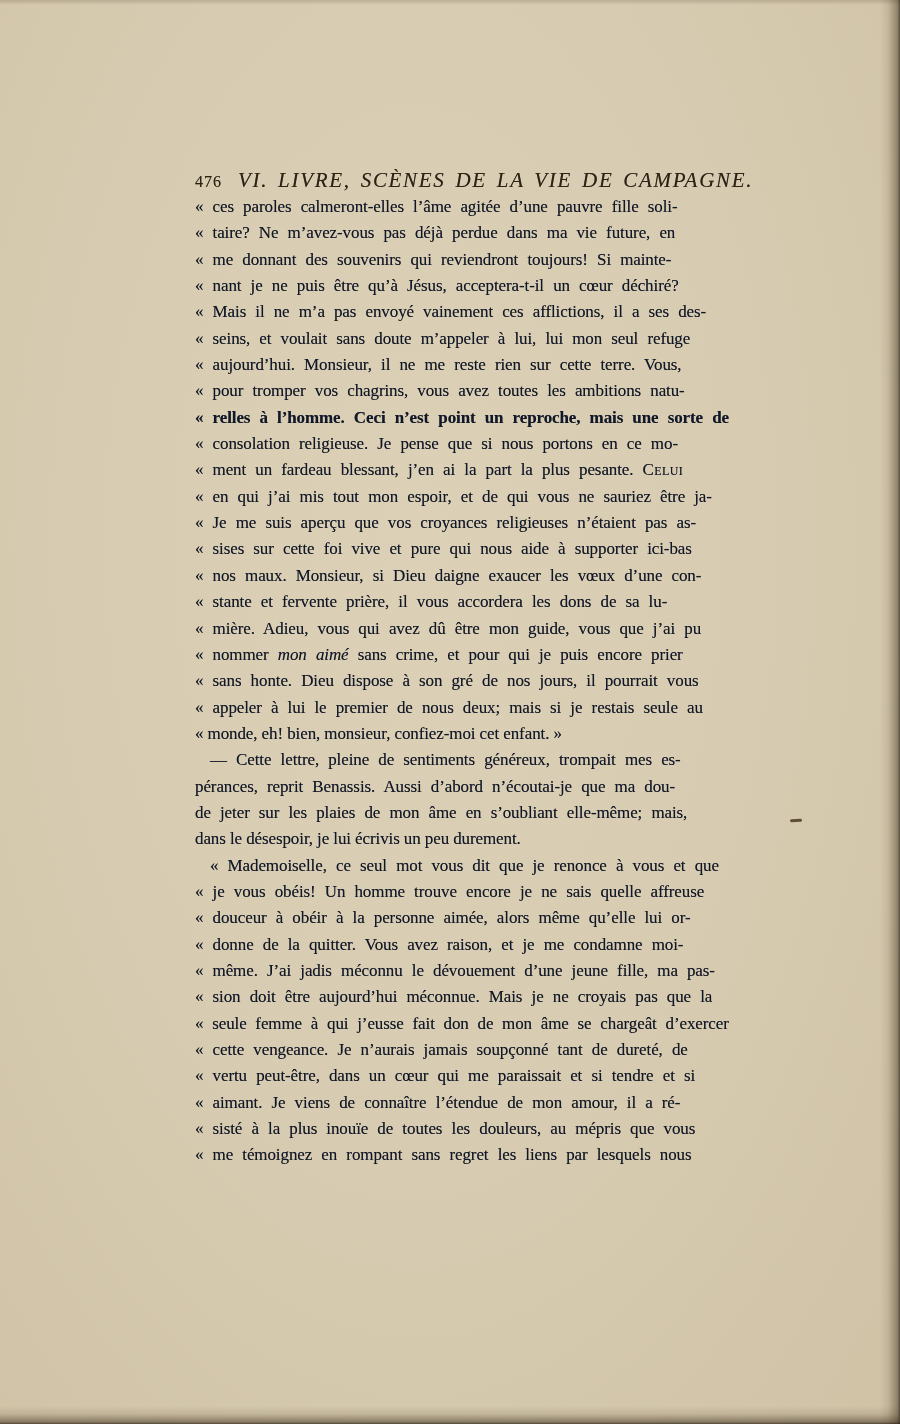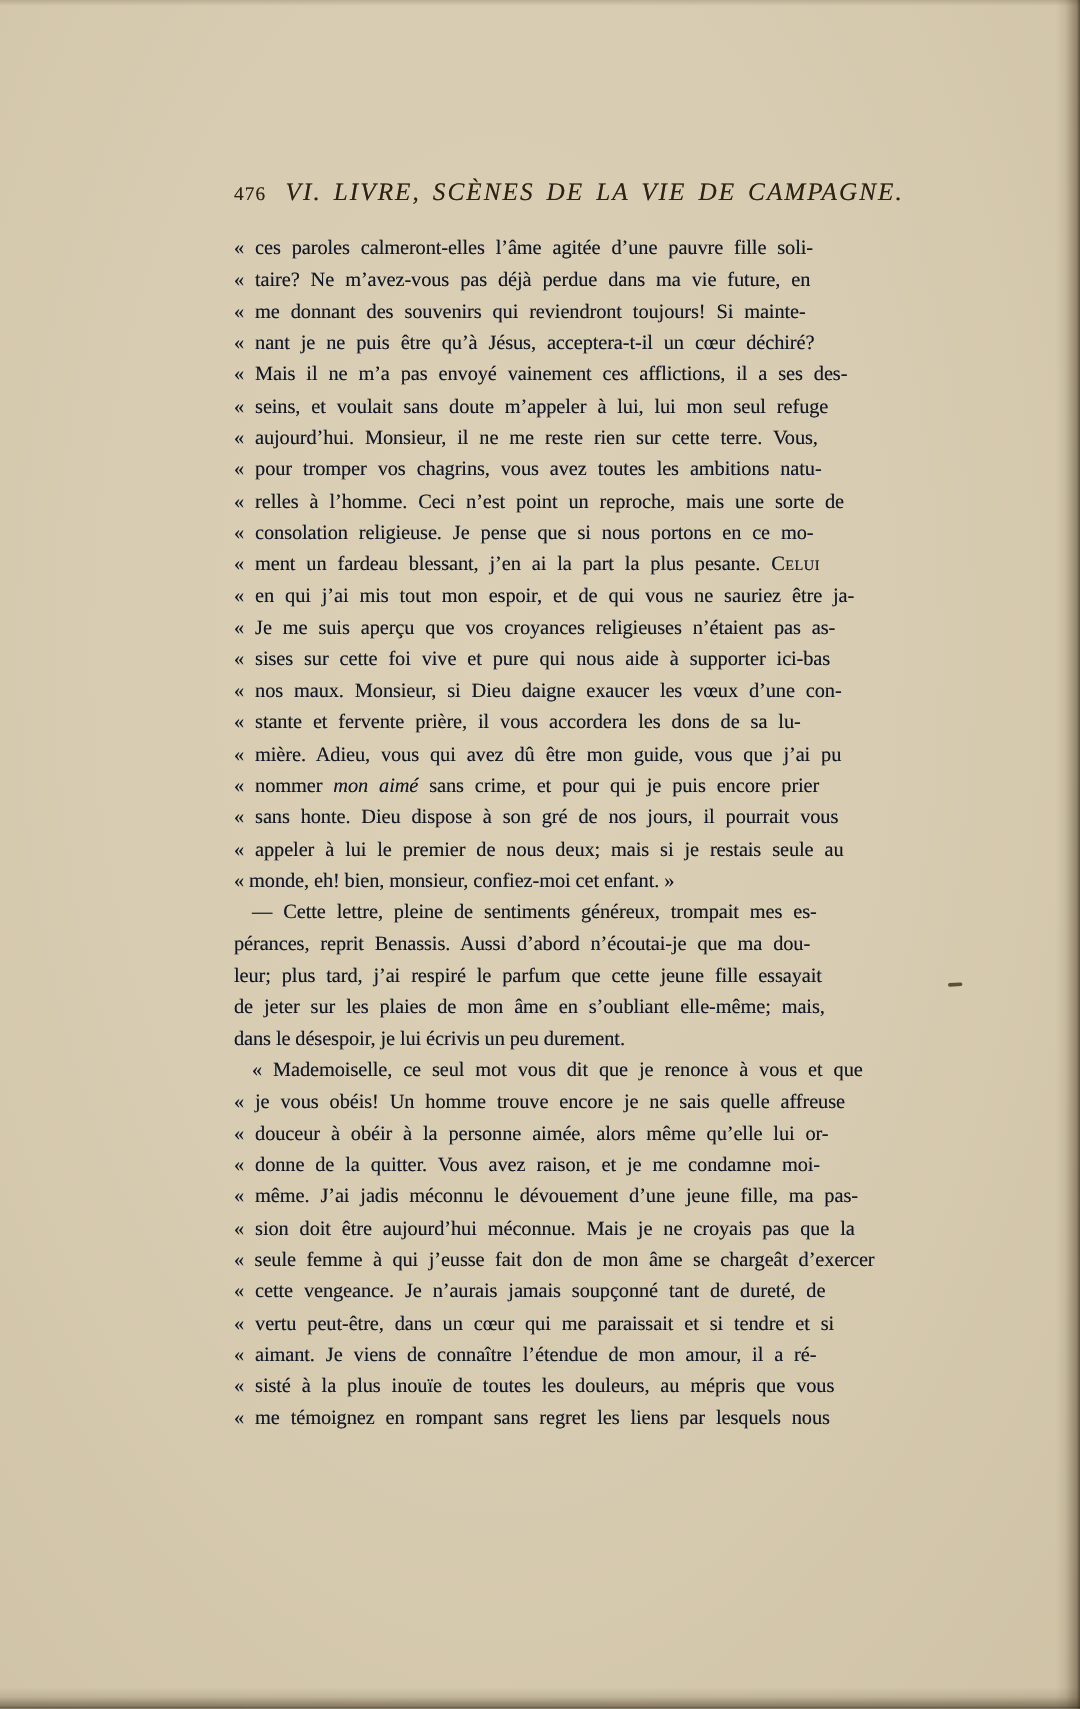--- a/index.html
+++ b/index.html
@@ -18,21 +18,21 @@
   }
   .edge-bottom{
     position:absolute;left:0;bottom:0;width:100%;height:18px;
     background:linear-gradient(to bottom, rgba(59,45,24,0) 0%, rgba(59,45,24,0.12) 45%, rgba(59,45,24,0.48) 88%, rgba(30,22,10,0.72) 100%);
   }
   .edge-top{
     position:absolute;left:0;top:0;width:100%;height:5px;
     background:linear-gradient(to bottom, rgba(59,45,24,0.18), rgba(59,45,24,0));
   }
   .header{
-    position:absolute;left:195px;top:148px;width:534px;
+    position:absolute;left:195px;top:168px;width:534px;
     display:flex;align-items:baseline;color:#2c2315;
     text-shadow:0 0 0.5px rgba(44,35,21,0.5);
   }
   .pagenum{font-size:16px;letter-spacing:1px;}
   .htitle{margin-left:16px;font-size:21px;letter-spacing:1.7px;word-spacing:3px;white-space:nowrap;font-style:italic;}
   .textblock{
     position:absolute;left:195px;top:194px;width:534px;
     color:#0f172a;font-size:17px;
   }
   .line{height:26.35px;line-height:26.35px;white-space:nowrap;}
@@ -65,37 +65,36 @@
 <div class="textblock">
 
   <div class="line"><span class="ln" style="word-spacing: 5px;">« ces paroles calmeront-elles l’âme agitée d’une pauvre fille soli-</span></div>
   <div class="line"><span class="ln" style="word-spacing: 5px;">« taire? Ne m’avez-vous pas déjà perdue dans ma vie future, en</span></div>
   <div class="line"><span class="ln" style="word-spacing: 5px;">« me donnant des souvenirs qui reviendront toujours! Si mainte-</span></div>
   <div class="line"><span class="ln" style="word-spacing: 5px; text-align: center;">« nant je ne puis être qu’à Jésus, acceptera-t-il un cœur déchiré?</span></div>
   <div class="line"><span class="ln" style="word-spacing: 5px;">« Mais il ne m’a pas envoyé vainement ces afflictions, il a ses des-</span></div>
   <div class="line"><span class="ln" style="word-spacing: 5px;">« seins, et voulait sans doute m’appeler à lui, lui mon seul refuge</span></div>
   <div class="line"><span class="ln" style="word-spacing: 5px;">« aujourd’hui. Monsieur, il ne me reste rien sur cette terre. Vous,</span></div>
   <div class="line"><span class="ln" style="word-spacing: 5px;">« pour tromper vos chagrins, vous avez toutes les ambitions natu-</span></div>
-  <div class="line"><span class="ln" style="word-spacing: 5px;">« relles à l’homme. Ceci n’est point un reproche, mais une sorte de</span></div>
+  <div class="line"><span class="ln" style="word-spacing: 5px; font-weight: bold;">« relles à l’homme. Ceci n’est point un reproche, mais une sorte de</span></div>
   <div class="line"><span class="ln" style="word-spacing: 5px;">« consolation religieuse. Je pense que si nous portons en ce mo-</span></div>
   <div class="line"><span class="ln" style="word-spacing: 5px;"><span>« ment un fardeau blessant, j’en ai la part la plus pesante. </span><span class="sc">Celui</span></span></div>
   <div class="line"><span class="ln" style="word-spacing: 5px;">« en qui j’ai mis tout mon espoir, et de qui vous ne sauriez être ja-</span></div>
   <div class="line"><span class="ln" style="word-spacing: 5px;">« Je me suis aperçu que vos croyances religieuses n’étaient pas as-</span></div>
   <div class="line"><span class="ln" style="word-spacing: 5px;">« sises sur cette foi vive et pure qui nous aide à supporter ici-bas</span></div>
   <div class="line"><span class="ln" style="word-spacing: 5px;">« nos maux. Monsieur, si Dieu daigne exaucer les vœux d’une con-</span></div>
   <div class="line"><span class="ln" style="word-spacing: 5px;">« stante et fervente prière, il vous accordera les dons de sa lu-</span></div>
   <div class="line"><span class="ln" style="word-spacing: 5px;">« mière. Adieu, vous qui avez dû être mon guide, vous que j’ai pu</span></div>
   <div class="line"><span class="ln" style="word-spacing: 5px;"><span>« nommer </span><span class="it">mon aimé</span><span> sans crime, et pour qui je puis encore prier</span></span></div>
   <div class="line"><span class="ln" style="word-spacing: 5px;">« sans honte. Dieu dispose à son gré de nos jours, il pourrait vous</span></div>
   <div class="line"><span class="ln" style="word-spacing: 5px;">« appeler à lui le premier de nous deux; mais si je restais seule au</span></div>
   <div class="line noj"><span class="ln">« monde, eh! bien, monsieur, confiez-moi cet enfant. »</span></div>
 
   <div class="line ind"><span class="ln" style="word-spacing: 5px;">— Cette lettre, pleine de sentiments généreux, trompait mes es-</span></div>
   <div class="line"><span class="ln" style="word-spacing: 5px;">pérances, reprit Benassis. Aussi d’abord n’écoutai-je que ma dou-</span></div>
-  <div class="line"><span class="ln" style="word-spacing: 5px;">leur; plus tard, j’ai respiré le parfum que cette jeune fille essayait</span></div>
   <div class="line"><span class="ln" style="word-spacing: 5px;">de jeter sur les plaies de mon âme en s’oubliant elle-même; mais,</span></div>
   <div class="line noj"><span class="ln">dans le désespoir, je lui écrivis un peu durement.</span></div>
 
   <div class="line ind"><span class="ln" style="word-spacing: 5px;">« Mademoiselle, ce seul mot vous dit que je renonce à vous et que</span></div>
   <div class="line"><span class="ln" style="word-spacing: 5px;">« je vous obéis! Un homme trouve encore je ne sais quelle affreuse</span></div>
   <div class="line"><span class="ln" style="word-spacing: 5px;">« douceur à obéir à la personne aimée, alors même qu’elle lui or-</span></div>
   <div class="line"><span class="ln" style="word-spacing: 5px;">« donne de la quitter. Vous avez raison, et je me condamne moi-</span></div>
   <div class="line"><span class="ln" style="word-spacing: 5px;">« même. J’ai jadis méconnu le dévouement d’une jeune fille, ma pas-</span></div>
   <div class="line"><span class="ln" style="word-spacing: 5px;">« sion doit être aujourd’hui méconnue. Mais je ne croyais pas que la</span></div>
   <div class="line"><span class="ln" style="word-spacing: 4.61538px;">« seule femme à qui j’eusse fait don de mon âme se chargeât d’exercer</span></div>

